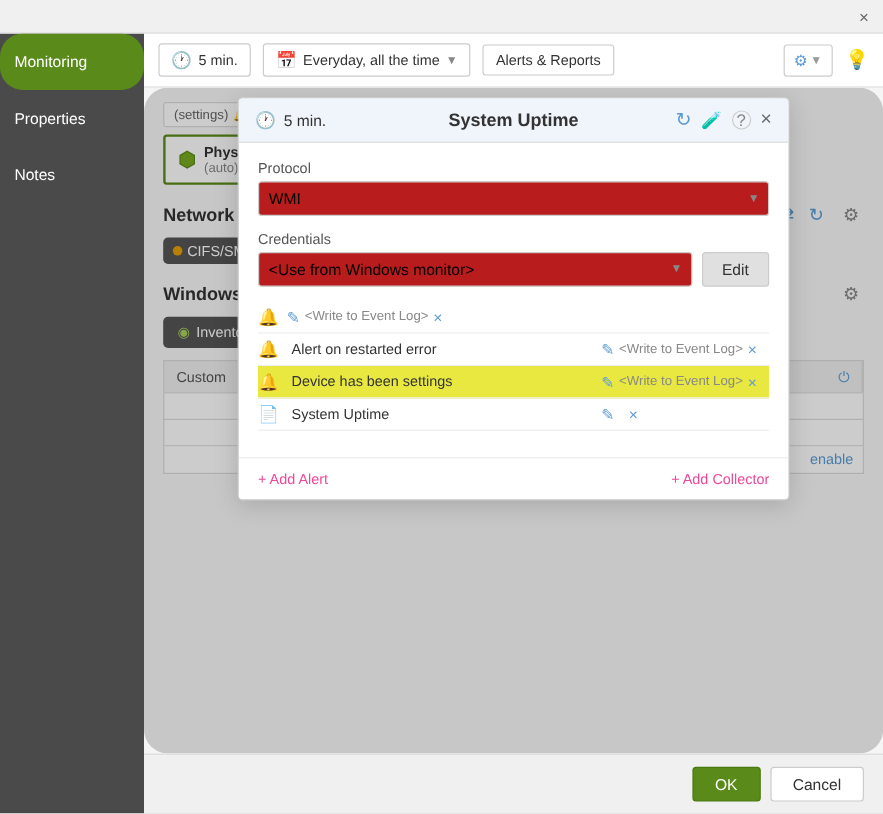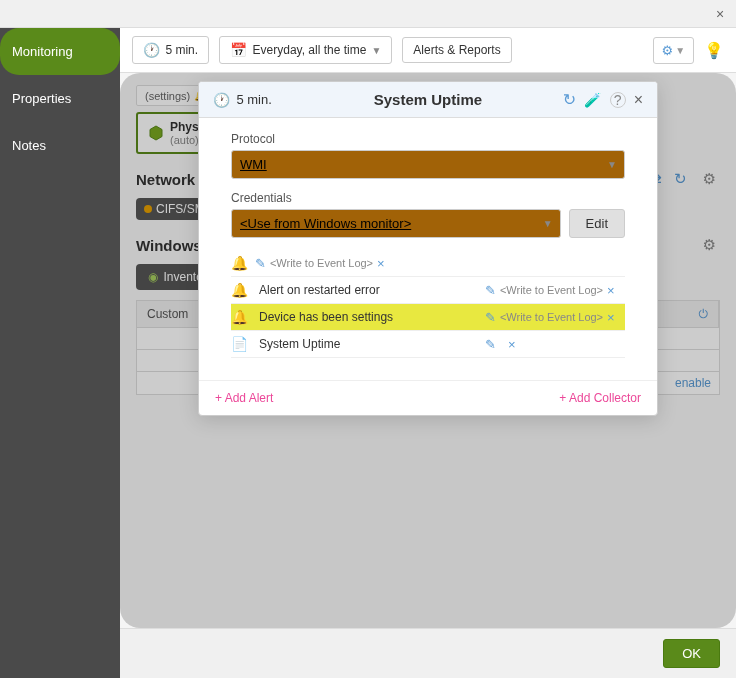--- a/index.html
+++ b/index.html
@@ -277,47 +277,46 @@
       min-width: 80px;
     }
     .modal-header-right {
       display: flex;
       align-items: center;
       gap: 8px;
       min-width: 80px;
       justify-content: flex-end;
     }
     .modal-body {
-      padding: 14px 32px;
+      padding: 14px 16px;
     }
     .form-group {
       margin-bottom: 12px;
     }
     .form-label {
       font-size: 12px;
       color: #555;
       margin-bottom: 4px;
     }
     .form-row {
       display: flex;
       align-items: center;
       gap: 8px;
     }
     .form-select {
       flex: 1;
       padding: 6px 8px;
       border: 1px solid #ccc;
       border-radius: 3px;
       font-size: 13px;
-      background: #a16207;
+      background: #b91c1c;
       cursor: pointer;
       appearance: none;
       -webkit-appearance: none;
       background-image: none;
-      text-decoration: underline;
     }
     .select-wrapper {
       position: relative;
       flex: 1;
       display: flex;
       align-items: center;
     }
     .select-caret {
       position: absolute;
       right: 8px;
@@ -760,16 +759,17 @@
               <span class="add-link">+ Add Alert</span>
               <span class="add-link">+ Add Collector</span>
             </div>
           </div>
         </div>
 
       </div>
 
       <div class="bottom-btns">
         <button class="btn btn-primary">OK</button>
+        <button class="btn btn-secondary">Cancel</button>
       </div>
     </div>
   </div>
 </div>
 
 </body></html>

